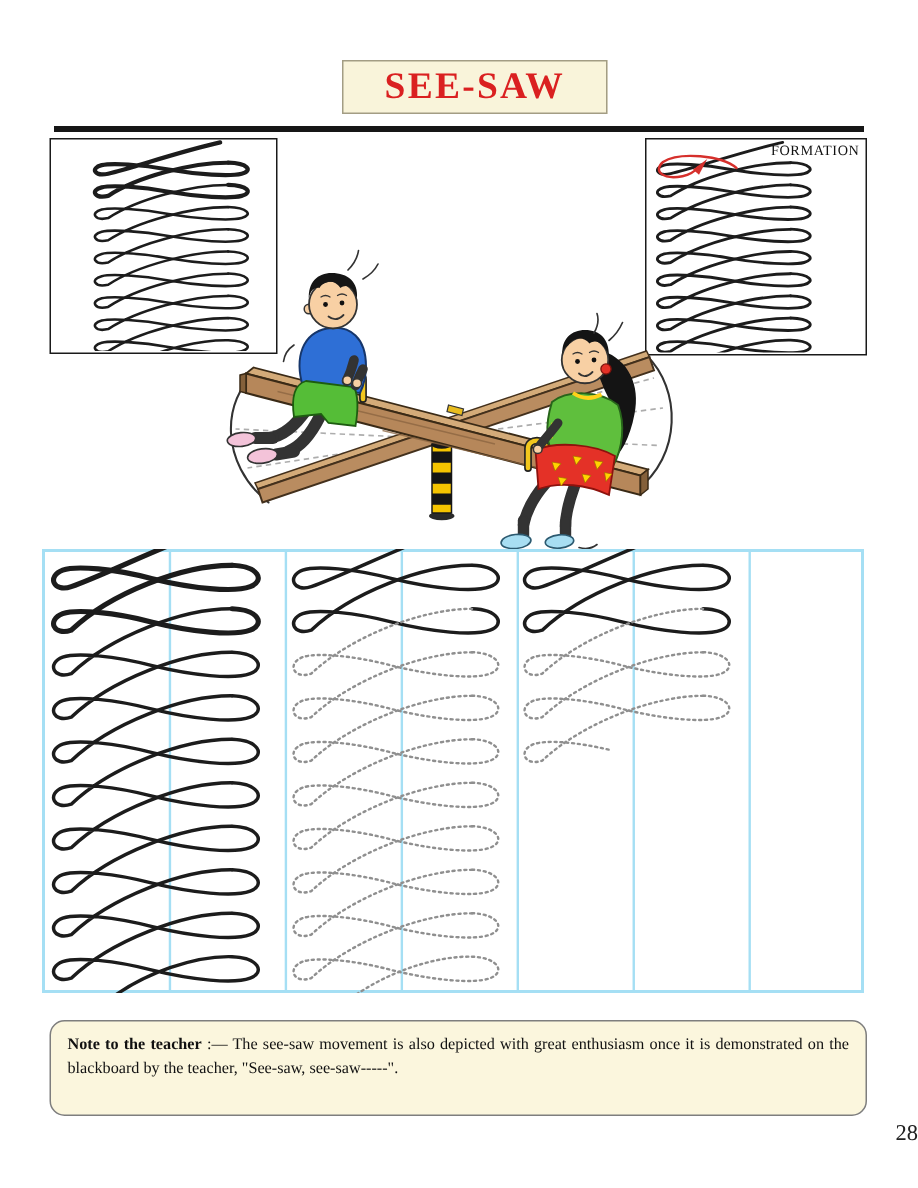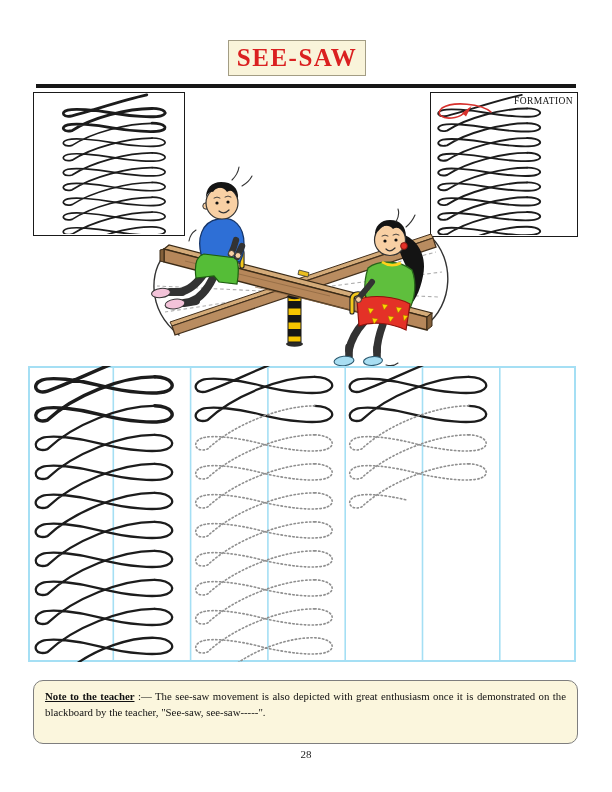--- a/index.html
+++ b/index.html
@@ -1,36 +1,36 @@
 <!DOCTYPE html>
 <html><head>
 <meta charset="utf-8">
 <style>
   html,body{margin:0;padding:0;background:#e8e8e8;}
   .page{position:relative;width:612px;height:792px;background:#fff;margin:0 auto;
         font-family:"Liberation Serif", serif;overflow:hidden;}
-  .title-box{position:absolute;left:228px;top:40px;width:138px;height:36px;
+  .title-box{position:absolute;left:228px;top:40px;width:177px;height:36px;
         background:#f9f4da;border:1.5px solid #a39d84;box-sizing:border-box;
         display:flex;align-items:center;justify-content:center;}
   .title-text{font-size:25px;font-weight:bold;color:#da2020;letter-spacing:1.5px;}
   .rule{position:absolute;left:36px;top:84px;width:540px;height:3.5px;background:#161616;}
   .loopbox{position:absolute;border:1.7px solid #1a1a1a;box-sizing:border-box;background:#fff;}
   .loopbox svg{display:block;}
   #box-example{left:33px;top:92px;width:152px;height:144px;}
   #box-formation{left:430px;top:92px;width:148px;height:145px;}
   .formation-label{position:absolute;top:3px;right:4px;font-size:9.5px;color:#111;
         letter-spacing:0.4px;background:transparent;}
   #illustration{position:absolute;left:145px;top:166px;width:330px;height:202px;}
   #practice{position:absolute;left:28px;top:366px;width:548px;height:296px;}
   .note-box{position:absolute;left:33px;top:680px;width:545px;height:64px;box-sizing:border-box;
         background:#fbf6dd;border:1.8px solid #7e7e7e;border-radius:10px;
         padding:7px 11px;font-size:10.8px;line-height:1.5;color:#111;text-align:justify;}
-  .note-label{font-weight:bold;text-decoration:underline;}
-  .page-number{position:absolute;left:0;top:748px;width:100%;text-align:center;
-        font-size:11px;color:#222;}
+  .note-label{font-weight:bold;}
+  .page-number{position:absolute;left:0;top:748px;width:100%;text-align:right;
+        font-size:15px;color:#222;}
   .lim{stroke:#333;fill:none;stroke-linecap:round;}
 </style>
 </head>
 <body>
 
 <div class="page">
 
   <div class="title-box">
     <span class="title-text">SEE-SAW</span>
   </div>

